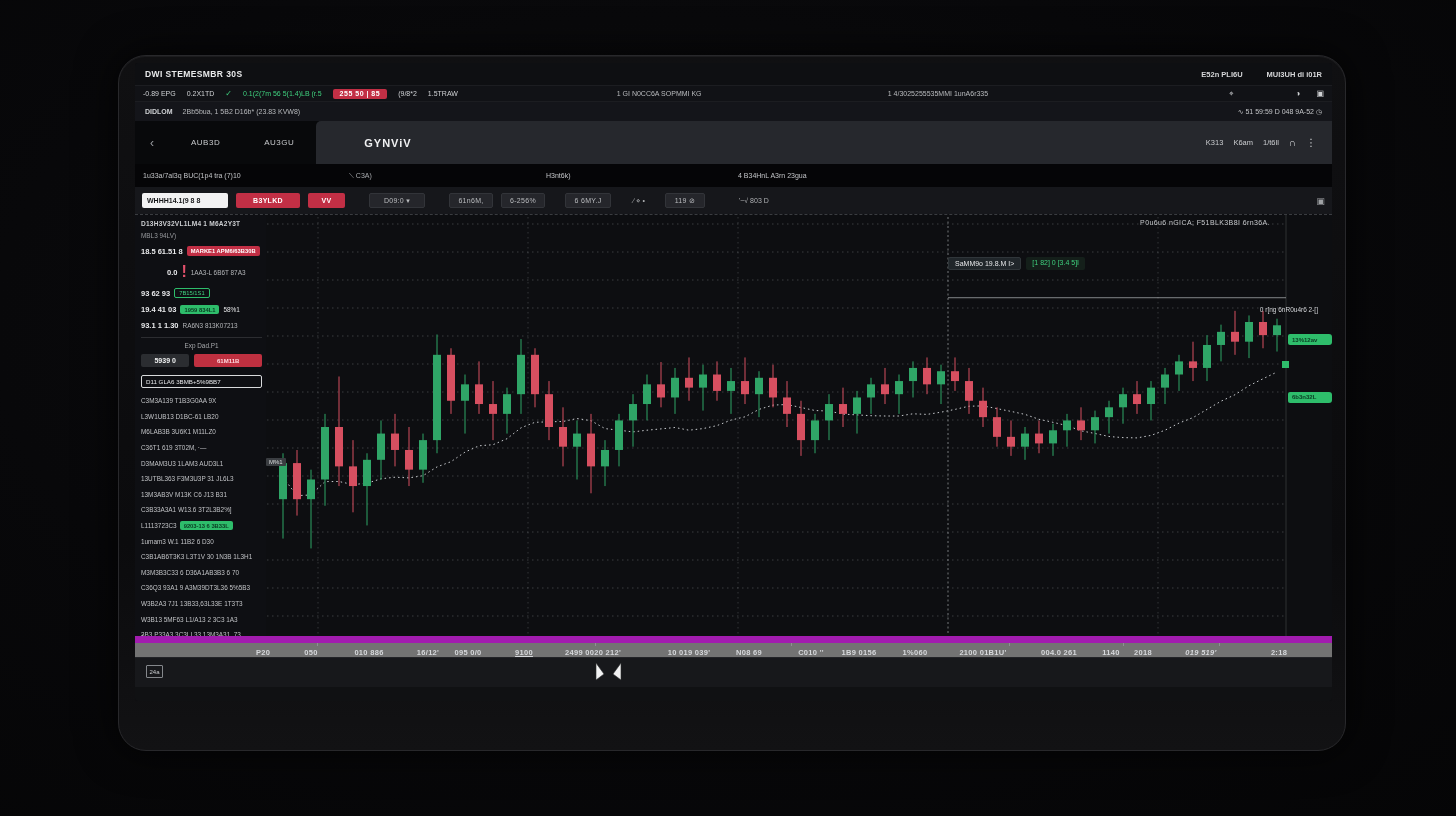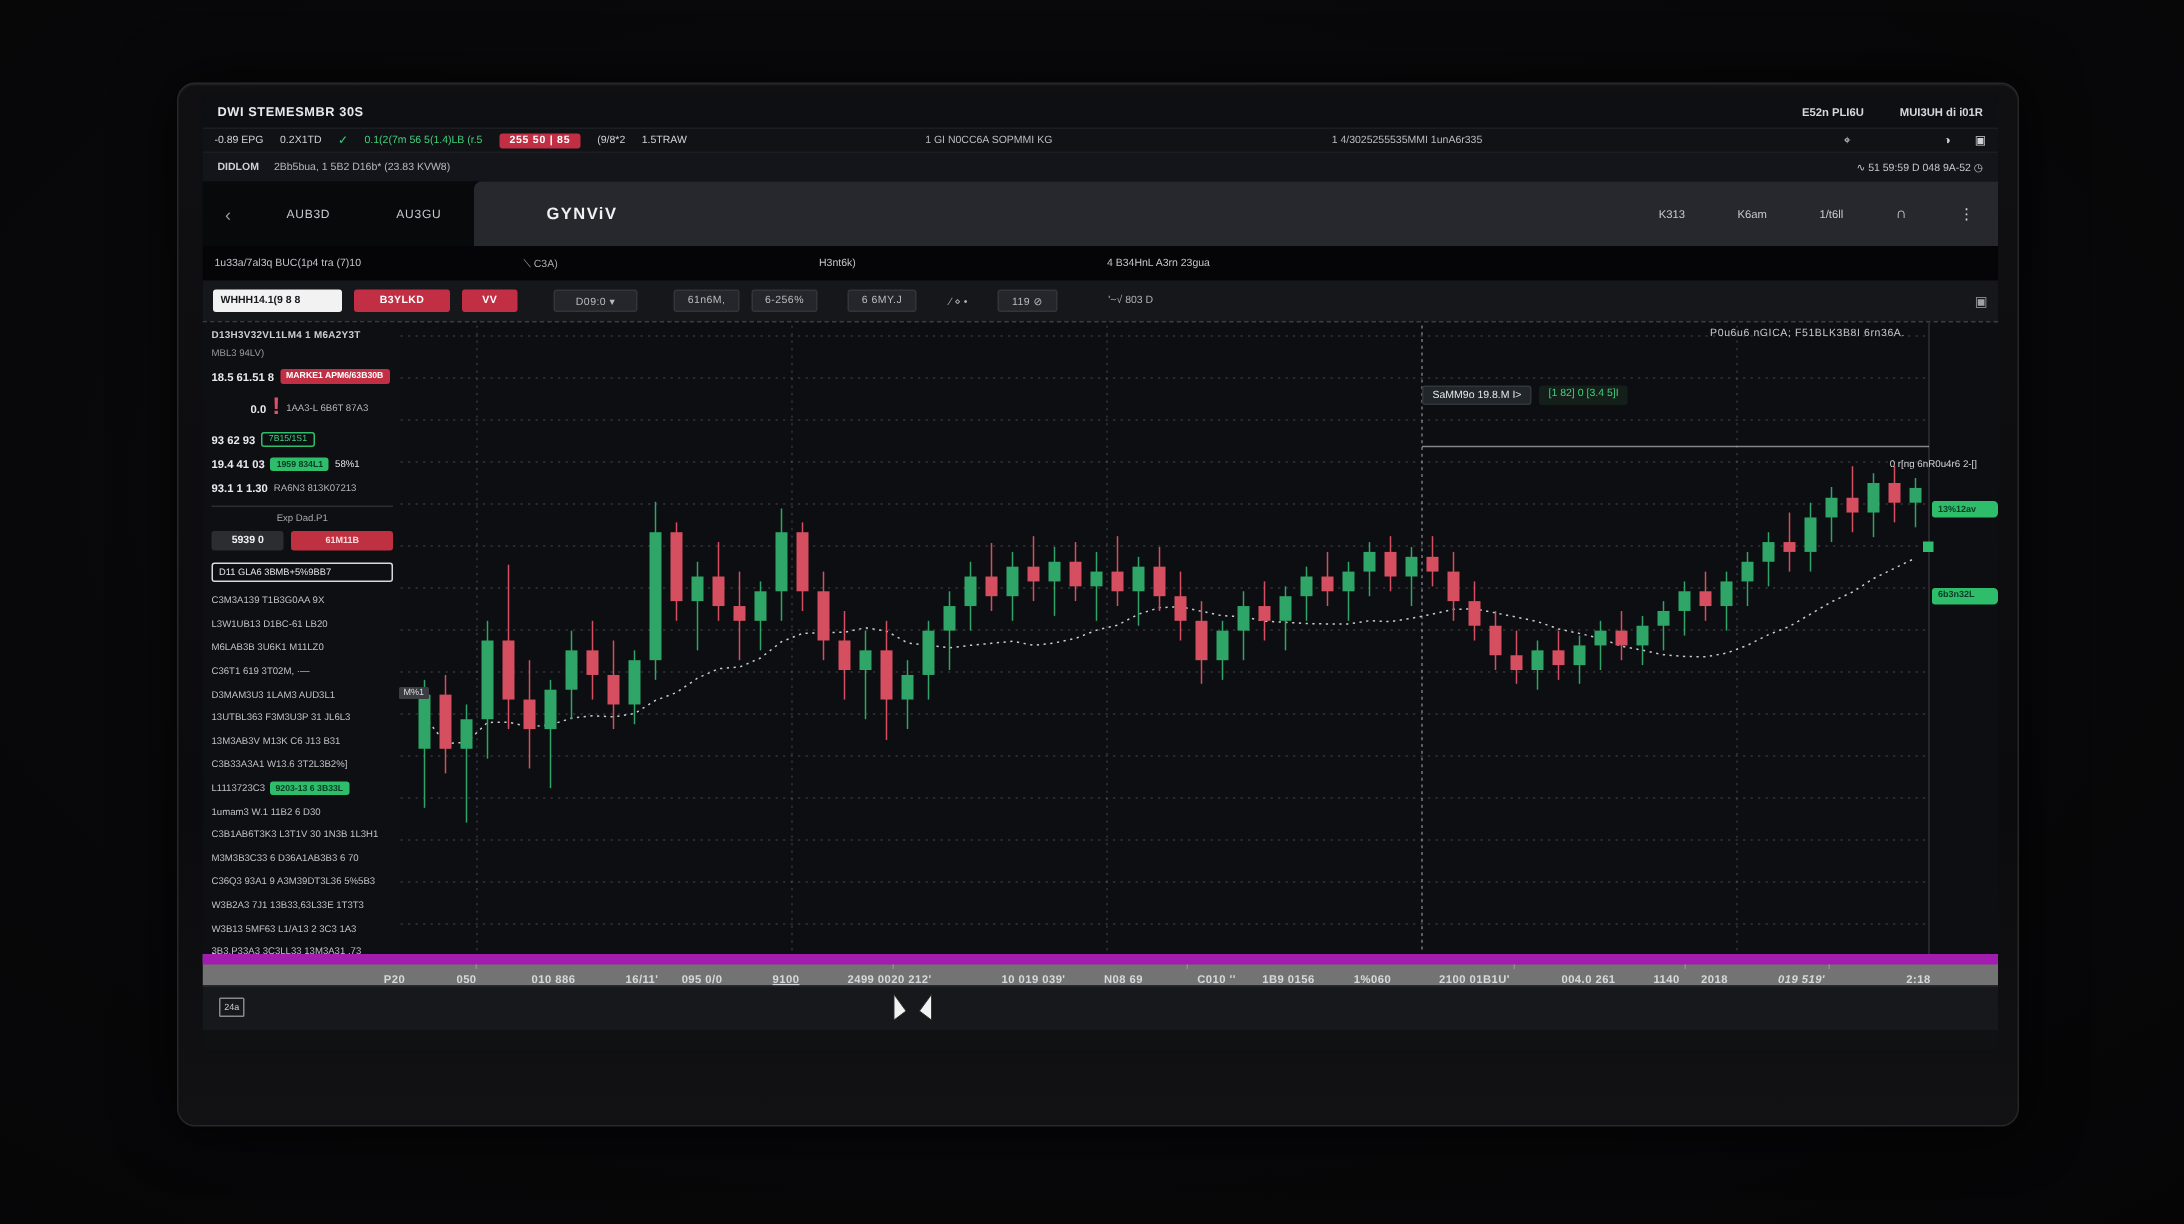--- a/index.html
+++ b/index.html
@@ -2,21 +2,21 @@
 <html><head>
 <meta charset="utf-8">
 <style>
   * { margin:0; padding:0; box-sizing:border-box; }
   html,body { width:1456px; height:816px; overflow:hidden; background:#070708;
     font-family:"Liberation Sans", sans-serif; }
   .stage { position:absolute; inset:0;
     background:radial-gradient(ellipse 1200px 700px at 45% 40%, #0d0d0f 0%, #08080a 55%, #050506 100%); }
   .monitor { position:absolute; left:118px; top:55px; width:1228px; height:696px;
     background:linear-gradient(180deg,#101012 0%, #0b0b0d 70%, #121214 100%);
-    border:1px solid #28282b; border-radius:12px;
+    border:1px solid #28282b; border-radius:28px;
     box-shadow:0 0 40px rgba(0,0,0,0.8), inset 0 1px 0 rgba(255,255,255,0.05); }
   .screen { position:absolute; left:16px; top:7px; width:1197px; height:638px;
     background:#0d0e11; border-radius:3px; overflow:hidden; }
 
   
   .titlebar { position:absolute; left:0; top:0; width:100%; height:22px; background:#0e0f12;
     display:flex; align-items:center; padding:0 10px; }
   .titlebar .app-title { color:#e8e9ea; font-size:8.5px; font-weight:bold; letter-spacing:.4px; }
   .titlebar .tb-right { margin-left:auto; display:flex; gap:24px; color:#d6d7d9; font-size:7.5px; font-weight:bold; }
 
@@ -32,21 +32,21 @@
   .menubar { position:absolute; left:0; top:39px; width:100%; height:19px; background:#14151a;
     display:flex; align-items:center; padding:0 10px; gap:10px; font-size:7px; color:#b6b8bb; }
   .mb-right { margin-left:auto; display:flex; gap:10px; color:#c3c5c8; align-items:center; }
 
   
   .tabbar { position:absolute; left:0; top:58px; width:100%; height:43px; background:#08090b; display:flex; align-items:stretch; }
   .tab-back { width:34px; display:flex; align-items:center; justify-content:center; color:#9a9da1; font-size:12px; }
   .tab { display:flex; align-items:center; padding:0 22px; color:#c7c9cc; font-size:8px; font-weight:normal; letter-spacing:.5px; }
   .tab-active-zone { flex:1; background:#26282d; border-radius:5px 0 0 0; display:flex; align-items:center; }
   .tab-active-label { color:#f0f1f2; font-size:11px; font-weight:bold; letter-spacing:1px; padding-left:48px; }
-  .tab-right { margin-left:auto; display:flex; align-items:center; gap:35px; padding-right:16px;
+  .tab-right { margin-left:auto; display:flex; align-items:center; gap:10px; padding-right:16px;
     color:#c9cbce; font-size:7.5px; }
   .tab-right .ticon { font-size:10px; color:#d4d6d8; }
 
   
   .infobar { position:absolute; left:0; top:101px; width:100%; height:23px; background:#050507;
     display:flex; align-items:center; font-size:7px; color:#c3c5c8; }
   .infobar .ib-left { position:absolute; left:8px; }
   .infobar .ib-mid { position:absolute; left:214px; color:#a9abae; }
   .infobar .ib-hist { position:absolute; left:411px; }
   .infobar .ib-center { position:absolute; left:603px; }
@@ -473,21 +473,21 @@
             <span>n000Am1/CnDn3+5Ung</span>
             <span class="foot-num">20</span>
           </div>
         </aside>
       </div>
 
       <div class="time-axis" id="time-axis">
           <span class="tick-label" style="left: 128px;">P20</span>
           <span class="tick-label" style="left: 176px;">050</span>
           <span class="tick-label" style="left: 234px;">010 886</span>
-          <span class="tick-label" style="left: 293px;">16/11'</span>
+          <span class="tick-label" style="left: 293px;">16/12'</span>
           <span class="tick-label" style="left: 333px;">095 0/0</span>
           <span class="tick-label" style="left: 389px; text-decoration: underline;">9100</span>
           <span class="tick-label" style="left: 458px;">2499 0020 212'</span>
           <span class="tick-label" style="left: 554px;">10 019 039'</span>
           <span class="tick-label" style="left: 614px;">N08 69</span>
           <span class="tick-label" style="left: 676px;">C010 ''</span>
           <span class="tick-label" style="left: 724px;">1B9 0156</span>
           <span class="tick-label" style="left: 780px;">1%060</span>
           <span class="tick-label" style="left: 848px;">2100 01B1U'</span>
           <span class="tick-label" style="left: 924px;">004.0 261</span>

